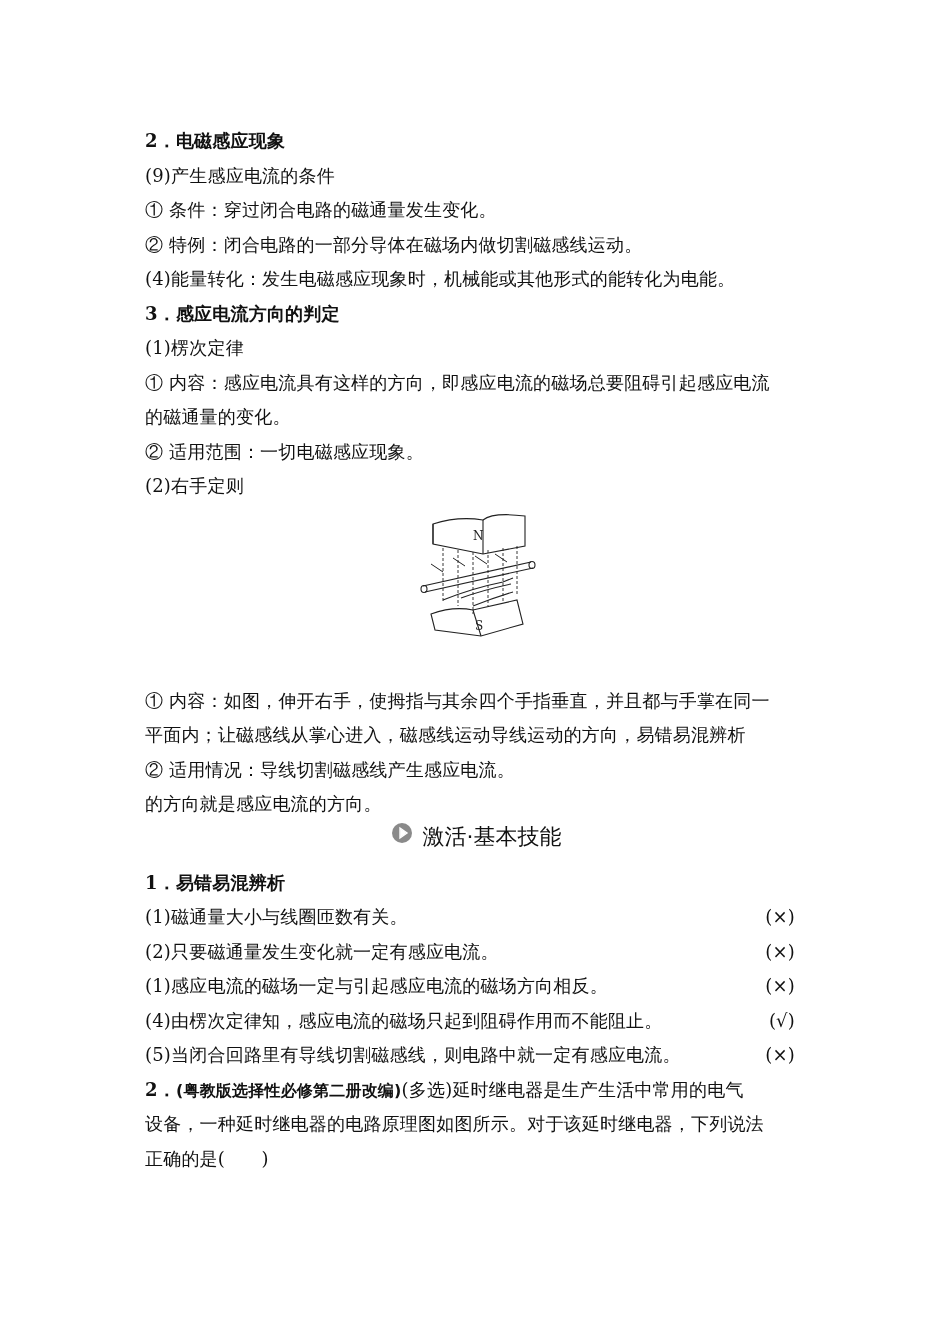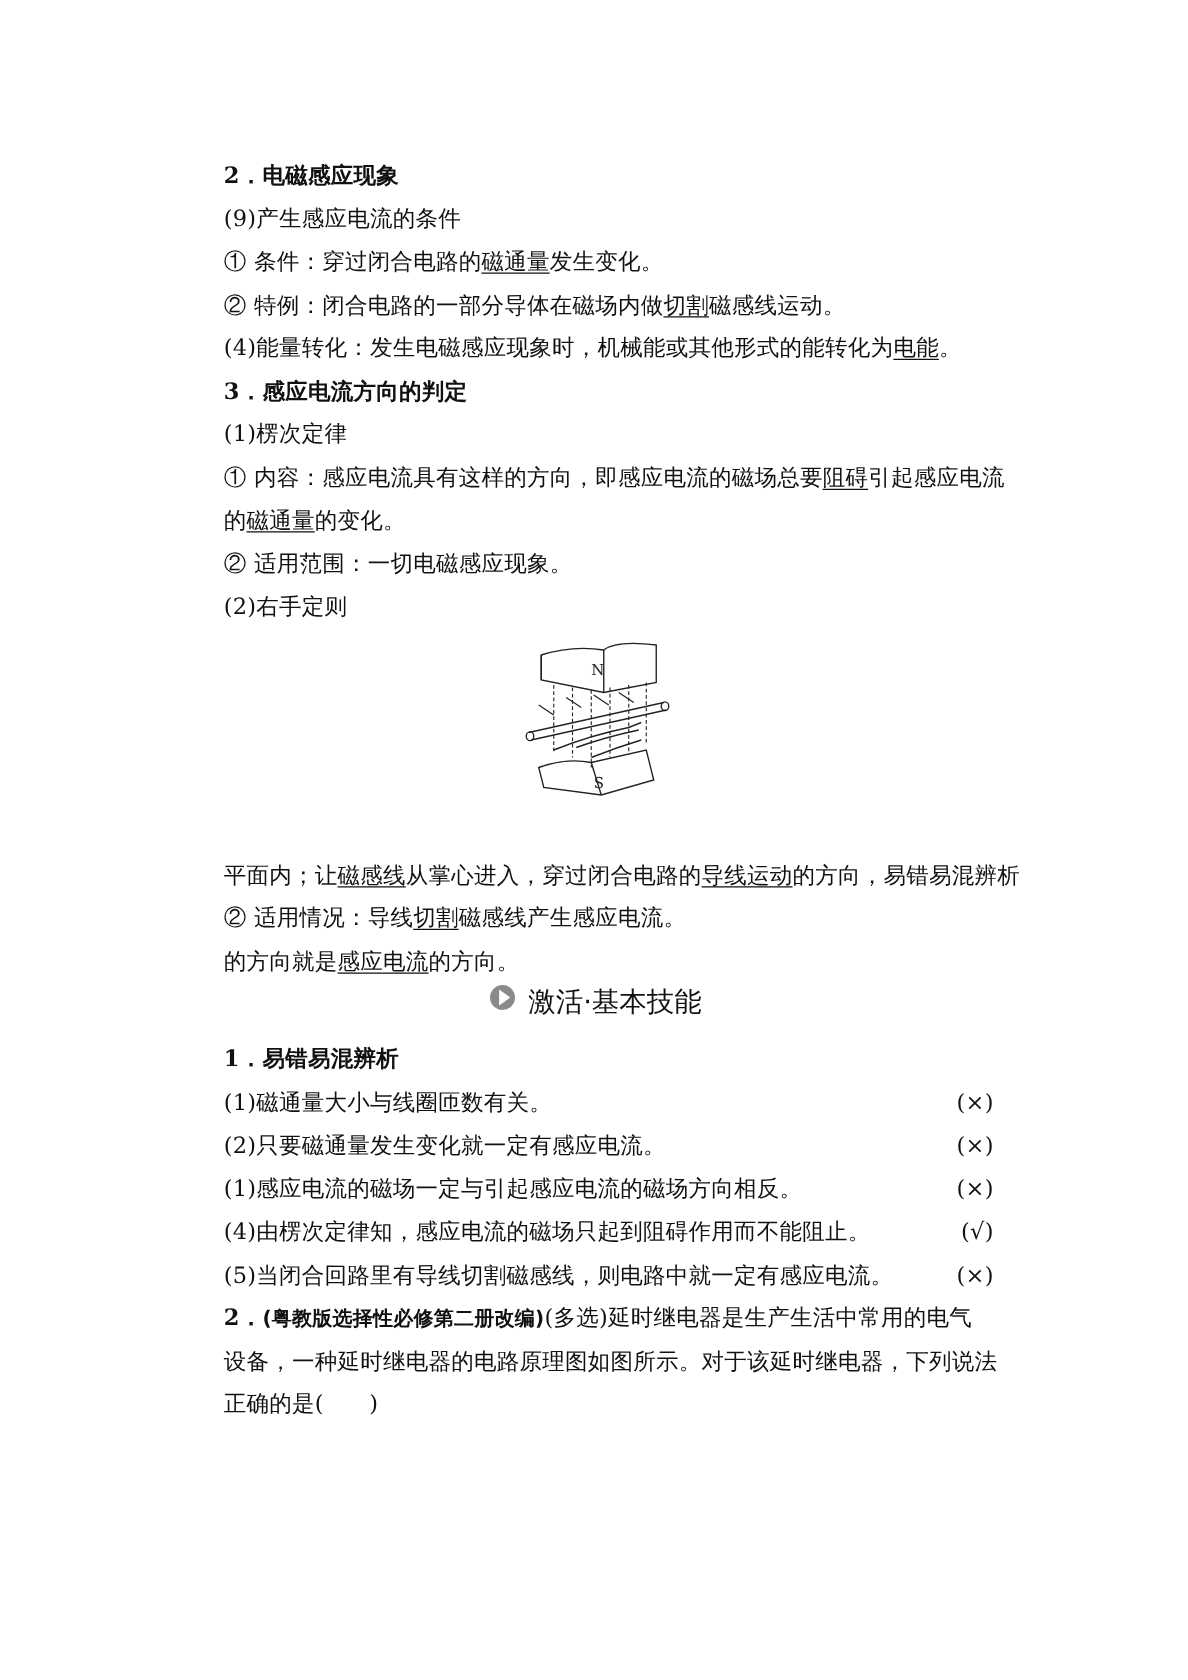--- a/index.html
+++ b/index.html
@@ -20,25 +20,23 @@
       left: 145px;
       top: 124px;
       width: 662px;
     }
     .line {
       font-size: 18px;
       line-height: 34.5px;
       height: 34.5px;
       white-space: nowrap;
       letter-spacing: 0.2px;
-      margin-left: 34px;
     }
     .bold { font-weight: bold; }
     .u {
-      text-decoration: underline;
       text-decoration-thickness: 1px;
       text-underline-offset: 3px;
     }
     .figure-wrap {
       height: 180px;
       position: relative;
     }
     .figure-wrap svg {
       position: absolute;
       left: 268px;
@@ -133,22 +131,23 @@
         <path d="M18 58 L30 66"></path>
         <path d="M40 52 L52 60"></path>
         <path d="M62 50 L74 58"></path>
         <path d="M82 48 L94 56"></path>
       </g>
       <text x="60" y="34" font-size="12" font-family="DejaVu Serif, serif" fill="#222">N</text>
       <text x="62" y="124" font-size="12" font-family="DejaVu Serif, serif" fill="#222">S</text>
     </svg>
   </div>
 
+  <div class="line">① 内容：如图，伸开右手，使拇指与其余四个手指垂直，并且都与手掌在同一</div>
   <div class="line">
-    <span>平面内；让</span><span class="u">磁感线</span><span>从掌心进入，穿过闭合电路的</span><span class="u">导线运动</span><span>的方向，易错易混辨析</span>
+    <span>平面内；让</span><span class="u">磁感线</span><span>从掌心进入，磁感线运动</span><span class="u">导线运动</span><span>的方向，易错易混辨析</span>
   </div>
   <div class="line">
     <span>② 适用情况：导线</span><span class="u">切割</span><span>磁感线产生感应电流。</span>
   </div>
   <div class="line">
     <span>的方向就是</span><span class="u">感应电流</span><span>的方向。</span>
   </div>
 
   <div class="section-banner">
     <span class="icon">

